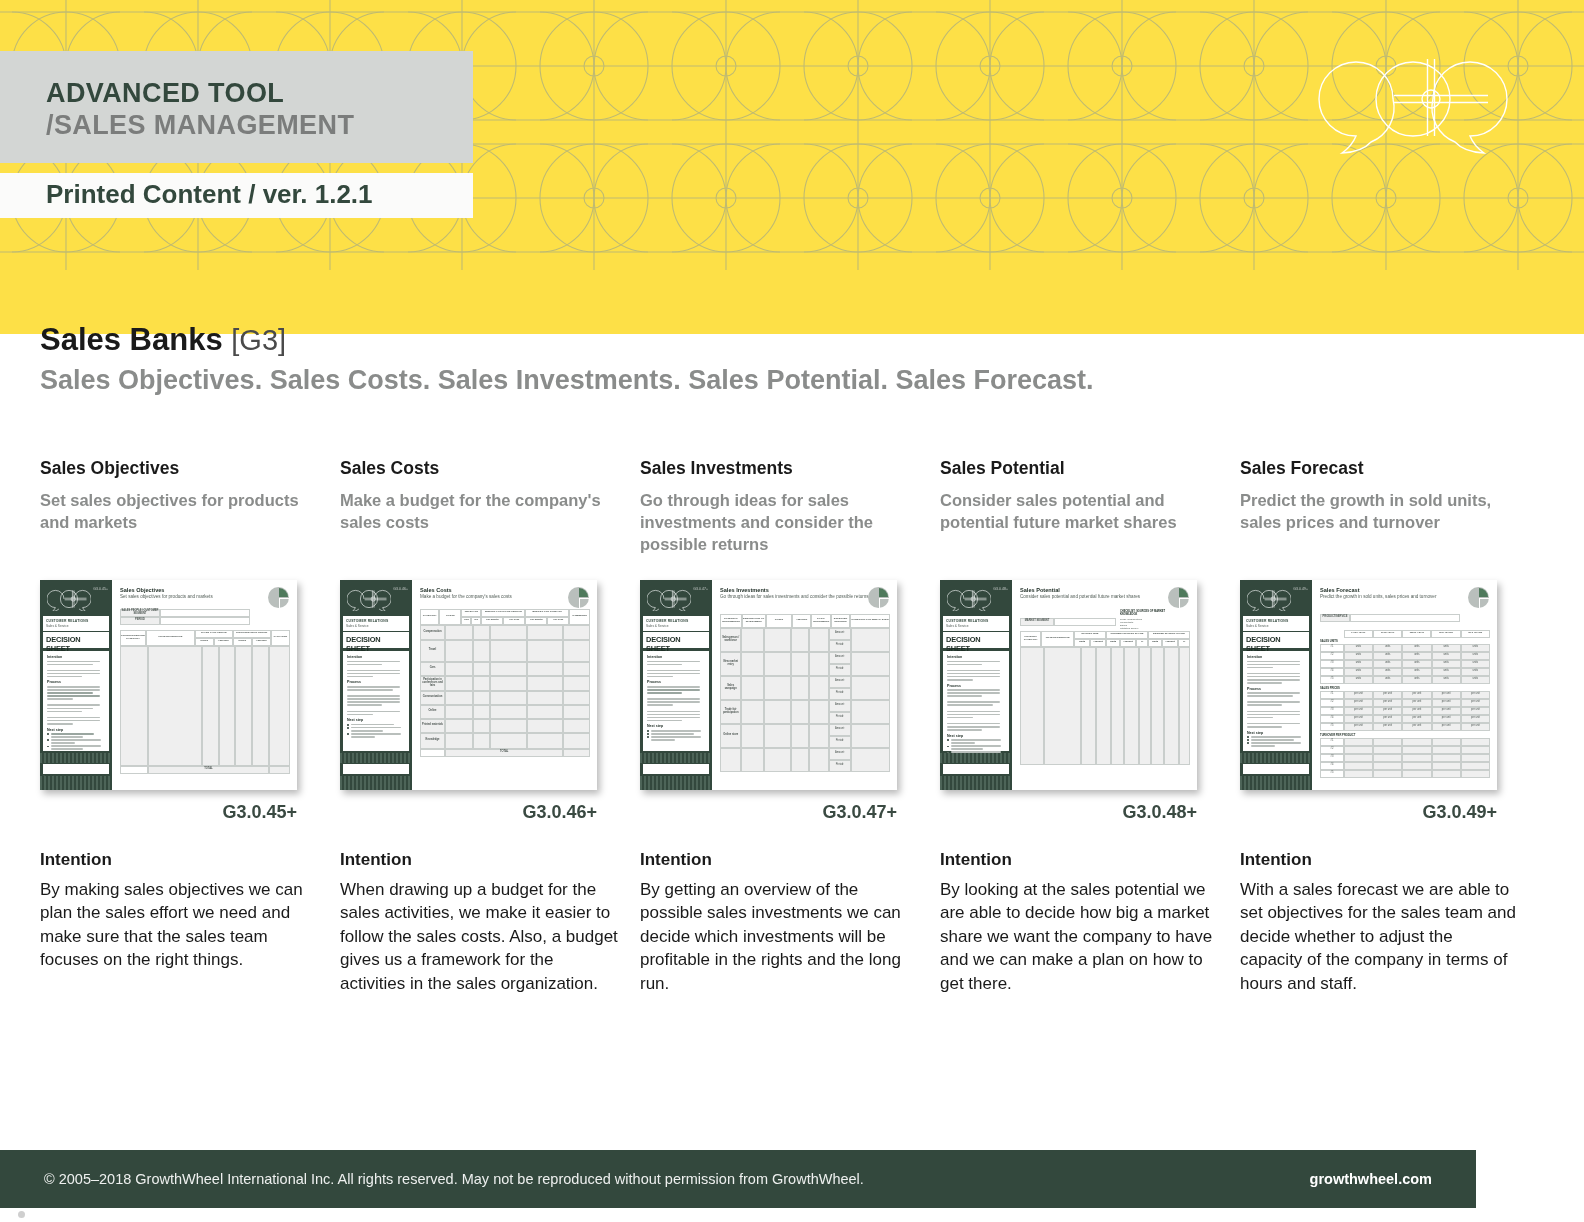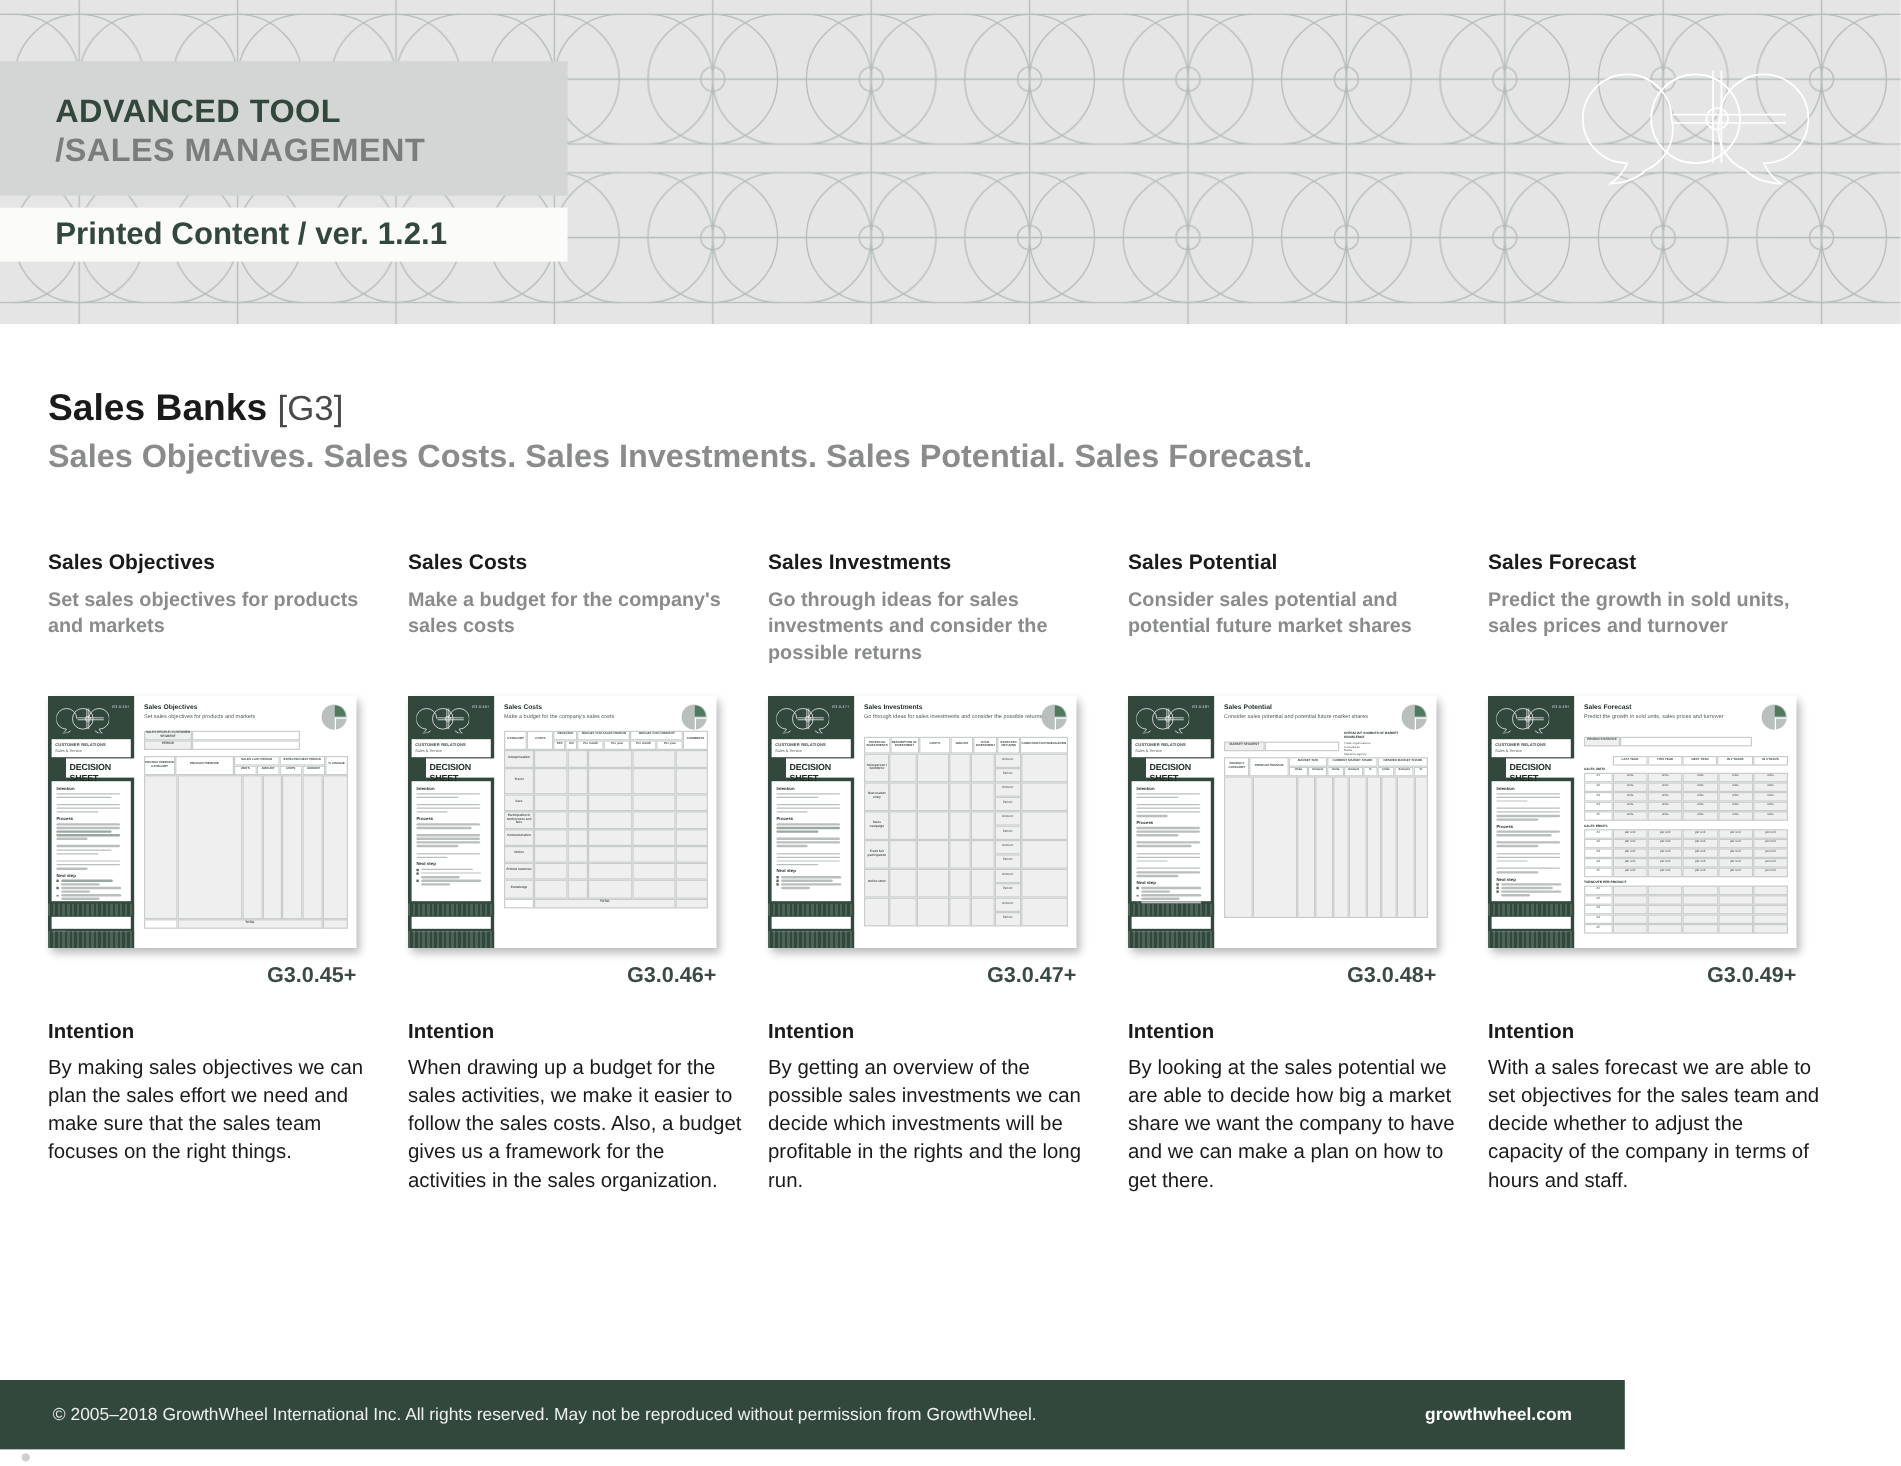--- a/index.html
+++ b/index.html
@@ -6,22 +6,22 @@
   html, body {
     width: 1584px; height: 1222px;
     font-family: "Liberation Sans", sans-serif;
     background: #ffffff;
     overflow: hidden;
   }
   .page { position: relative; width: 1584px; height: 1222px; background:#fff; }
 
   
   .header {
-    position: absolute; left: 0; top: 0; width: 1584px; height: 270px;
-    background: #e5e5e5;
+    position: absolute; left: 0; top: 0; width: 1584px; height: 334px;
+    background: #fde047;
     overflow: hidden;
   }
   .header-pattern {
     position: absolute; inset: 0;
     opacity: .55;
   }
   .band-gray {
     position: absolute; left: 0; top: 51px; width: 473px; height: 112px;
     background: #d3d6d4;
   }
@@ -88,21 +88,21 @@
     font-size: 3.4px; color: #cfd3d1; letter-spacing: .1px;
   }
   .tsd-white {
     position: absolute; left: 3px; width: 66px; background: #ffffff;
   }
   .tsd-cat {
     top: 36px; height: 15px; padding: 2.5px 3px;
   }
   .tsd-cat .c1 { font-size: 3.4px; font-weight: bold; color: #33483d; letter-spacing: .15px; }
   .tsd-cat .c2 { font-size: 3.2px; color: #55605a; margin-top: 1px; }
-  .tsd-ds { top: 52px; height: 16px; padding: 3px; margin-left: 12px; }
+  .tsd-ds { top: 52px; height: 16px; padding: 3px; }
   .tsd-ds .d1 { font-size: 7.4px; font-weight: bold; color: #1b2a22; letter-spacing: -.15px; }
   .tsd-ds .d2 { font-size: 2.8px; color: #7a8580; margin-top: 1.5px; }
   .tsd-body { top: 71px; height: 100px; padding: 4px 4px; }
   .tsd-h { font-size: 3.6px; font-weight: bold; color: #1b2a22; margin: 3px 0 1.5px; }
   .tsd-h:first-child { margin-top: 0; }
   .tsd-line { height: 1.6px; background: #b9bfbc; margin-bottom: 1.5px; border-radius: 1px; }
   .tsd-line.s60 { width: 60%; }
   .tsd-line.s80 { width: 80%; }
   .tsd-line.s92 { width: 92%; }
   .tsd-line.s45 { width: 45%; }
@@ -158,21 +158,21 @@
   }
 
   
   .intents { position: absolute; left: 40px; top: 850px; width: 1504px; display: flex; }
   .intent { width: 300px; padding-right: 22px; }
   .intent-h { font-size: 17px; font-weight: bold; color: #1a1a1a; margin-bottom: 8px; }
   .intent-p { font-size: 17px; color: #1a1a1a; line-height: 1.38; }
 
   
   .footer {
-    position: absolute; left: 0; bottom: 14px; width: 1354px; height: 58px;
+    position: absolute; left: 0; bottom: 14px; width: 1476px; height: 58px;
     background: #33483d; display: flex; align-items: center;
     justify-content: space-between; padding: 0 44px;
   }
   .footer-left { font-size: 14.5px; color: #eef0ef; }
   .footer-right { font-size: 14.5px; font-weight: bold; color: #ffffff; }
   .bottom-strip { position:absolute; left:0; bottom:0; width:1584px; height:14px; background:#fff; }
   .scroll-dot { position:absolute; left:18px; bottom:4px; width:7px; height:7px; border-radius:50%; background:#cfcfcf; }
 </style>
 </head>
 <body>

